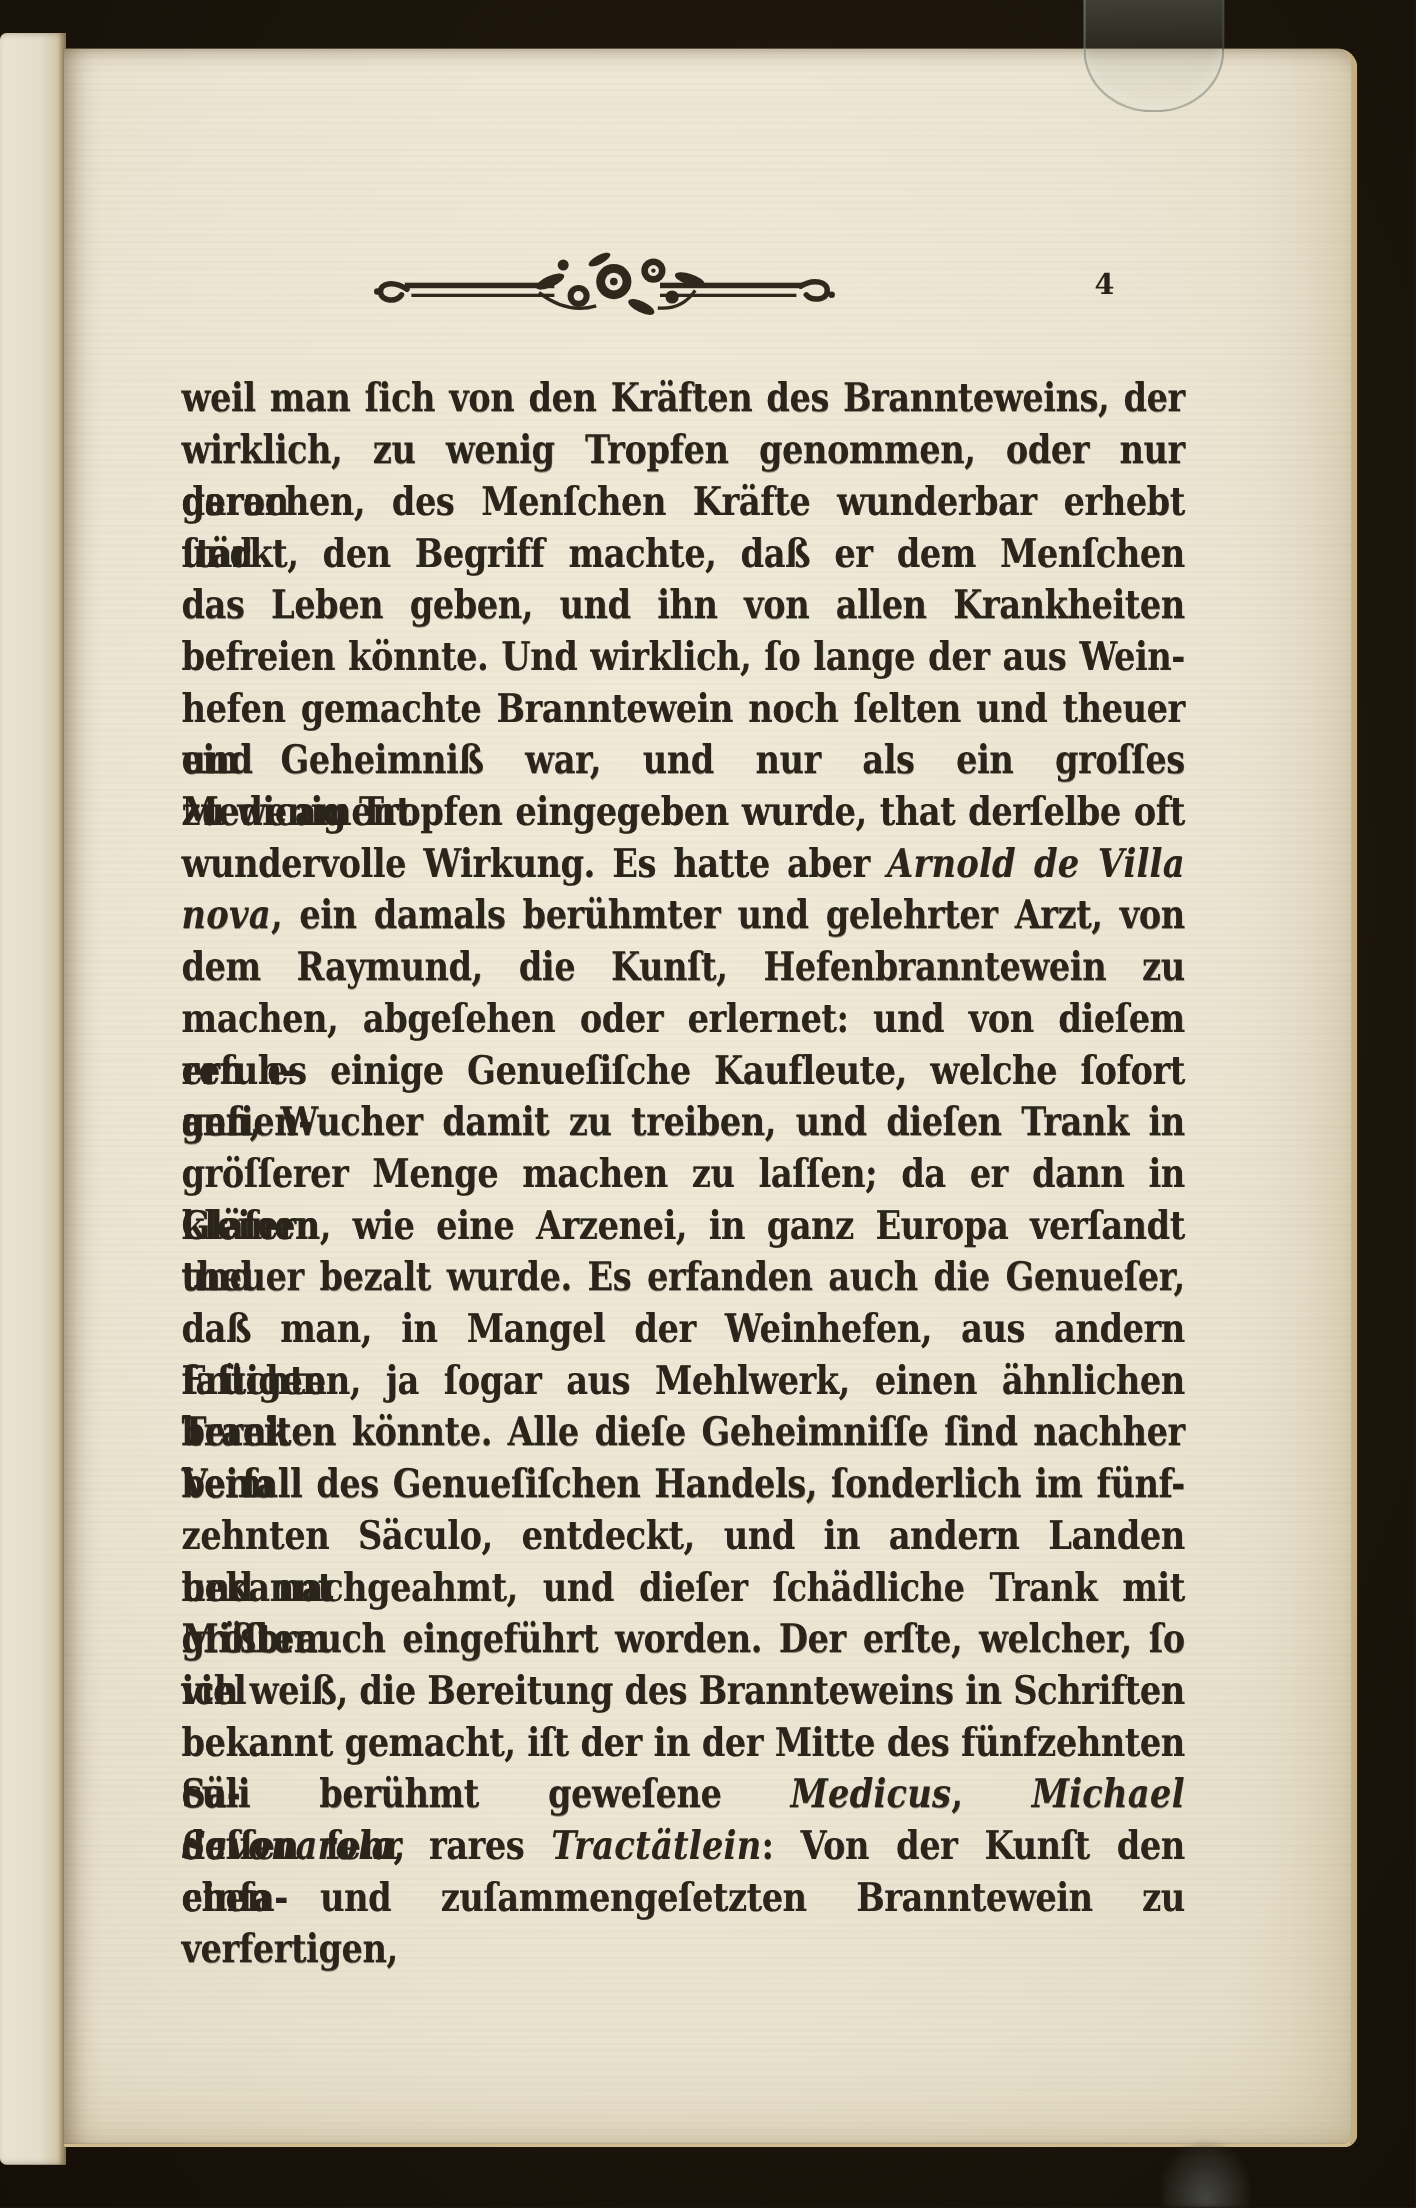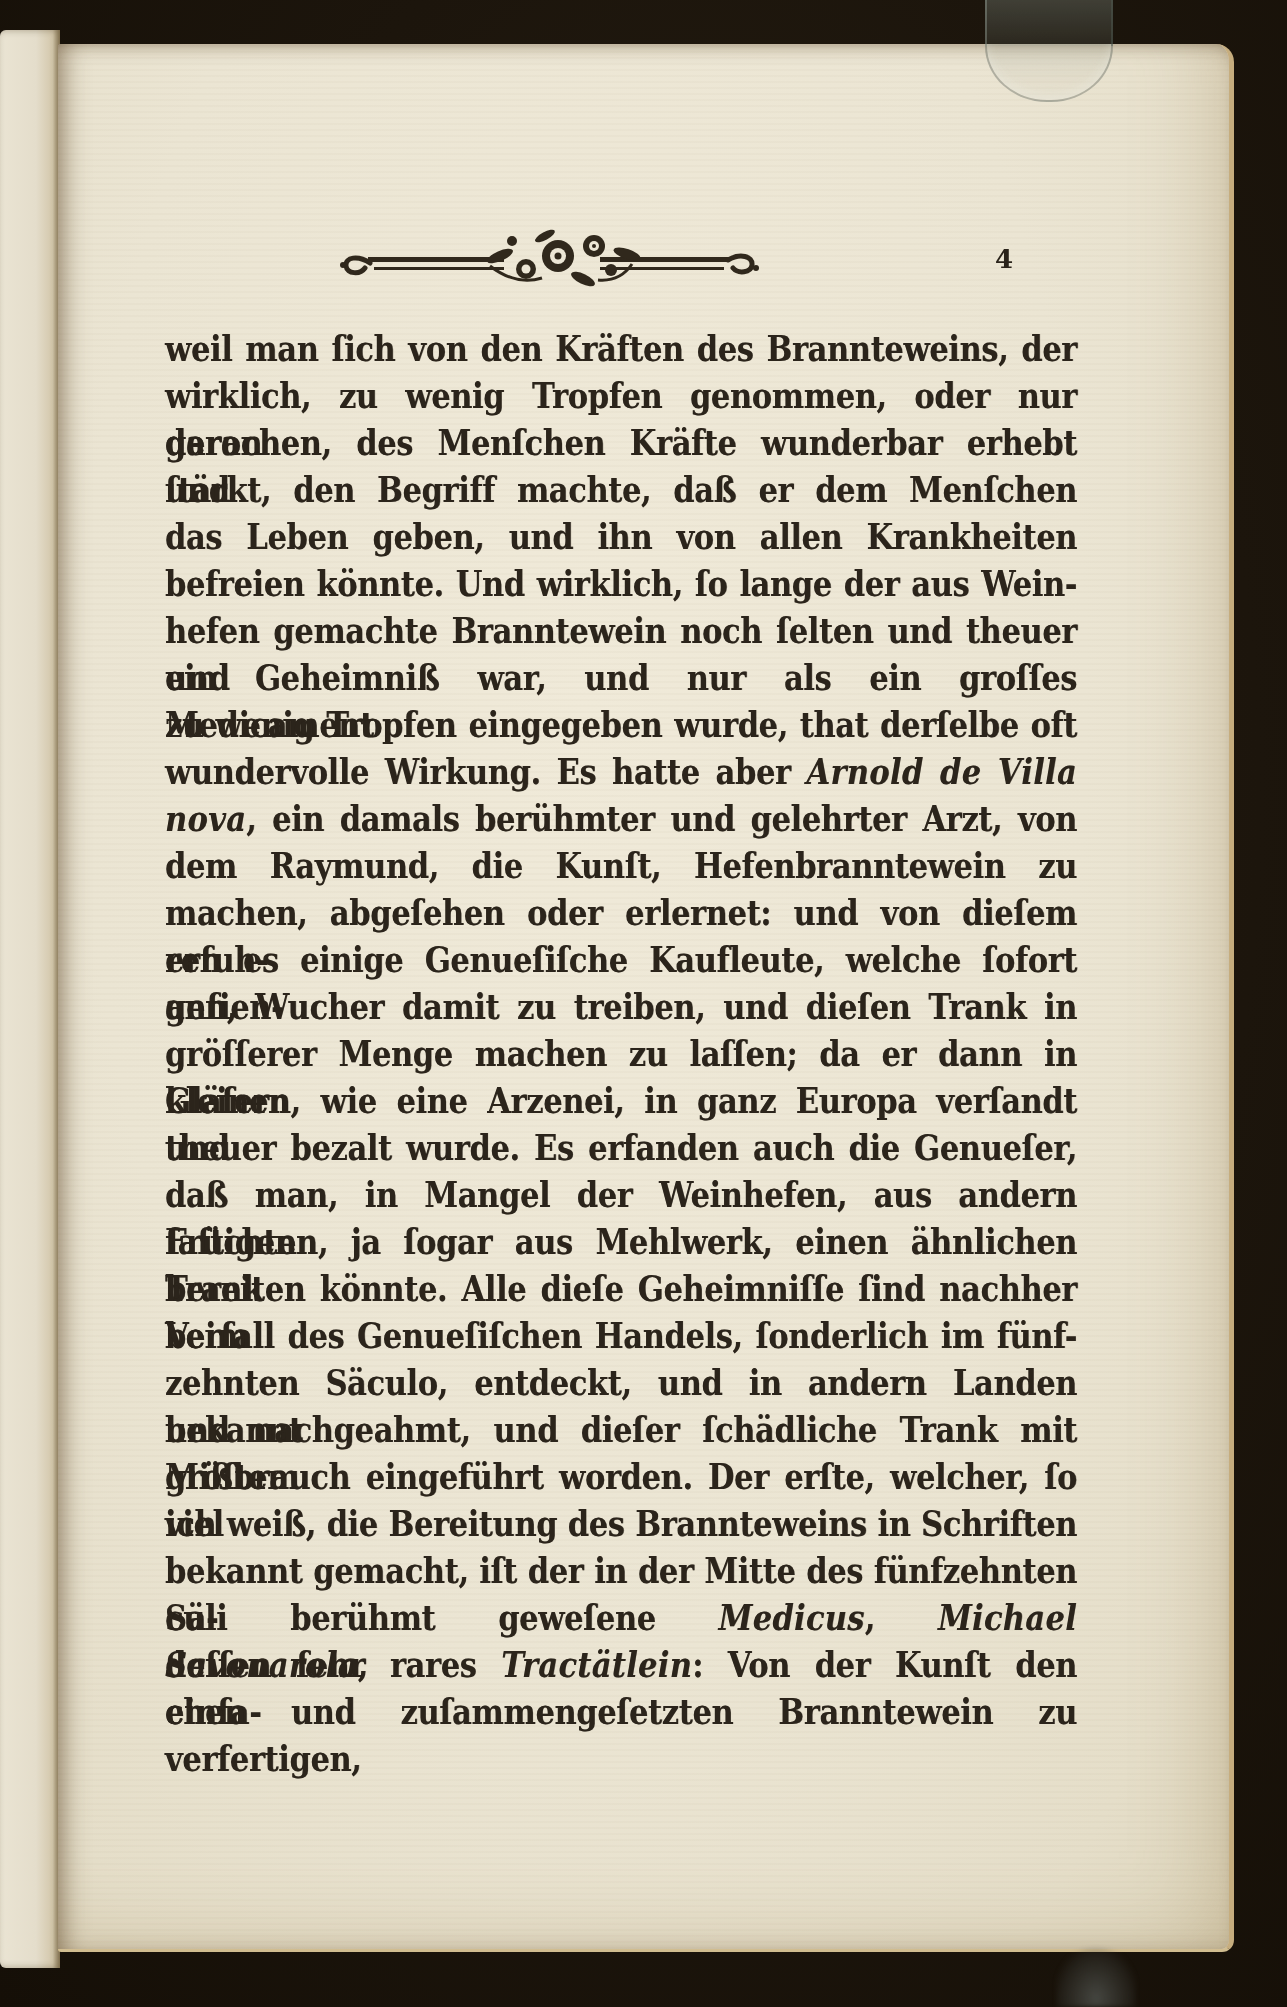--- a/index.html
+++ b/index.html
@@ -38,21 +38,21 @@
     background: linear-gradient(180deg, rgba(138,148,140,0.18), rgba(120,128,120,0.04) 75%);
     border:2px solid rgba(95,100,92,0.38); border-top:none;
     border-radius:0 0 62px 62px / 0 0 56px 56px;
     box-shadow: inset 0 -6px 10px rgba(235,240,232,0.3);
   }
   .ornament { position:absolute; left:340px; top:226px; width:420px; height:76px; z-index:2; }
   .page-number {
     position:absolute; left:995px; top:244px; z-index:2;
     font-size:26px; font-weight:700; letter-spacing:6px; color:#2a231a;
   }
-  .text-block { position:absolute; left:165px; top:325px; width:912px; z-index:2; color:#2b241b; }
+  .text-block { position:absolute; left:165px; top:339px; width:912px; z-index:2; color:#2b241b; }
   .text-line {
     height:47px; line-height:47px; overflow:visible;
     width:1073px; transform:scaleX(0.85); transform-origin:0 50%;
     font-size:36px; font-weight:700; letter-spacing:-0.5px;
     text-align:justify; text-align-last:justify;
     text-shadow: 0.4px 0.4px 0.6px rgba(43,36,27,0.45);
   }
   .it { font-style:italic; letter-spacing:0.3px; font-weight:600; }
   .clip-shadow {
     position:absolute; left:1056px; top:1948px; width:80px; height:59px; z-index:1;

